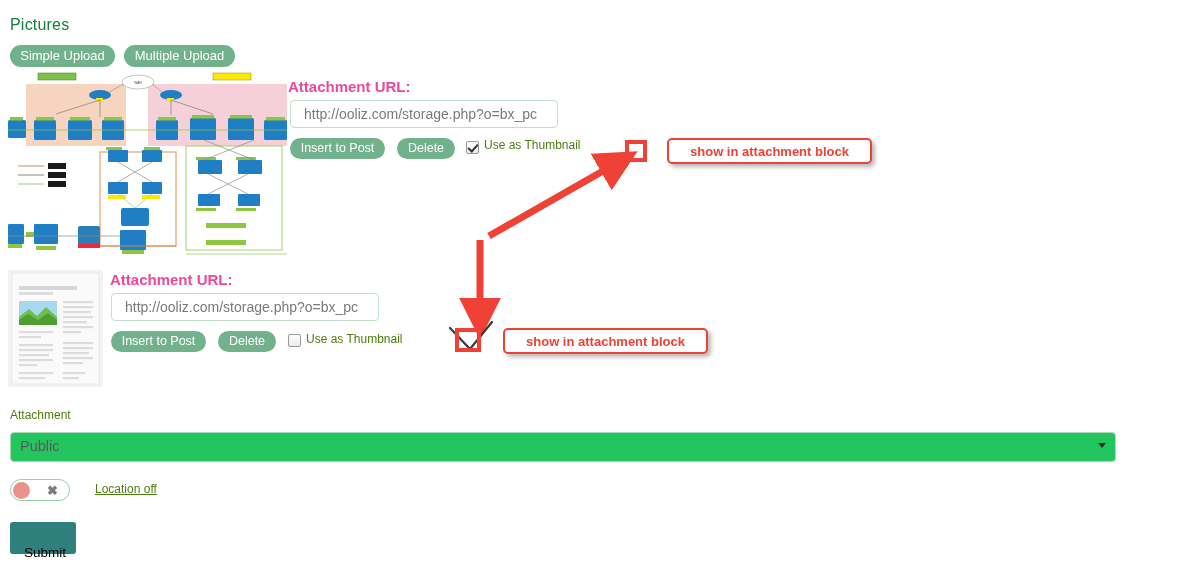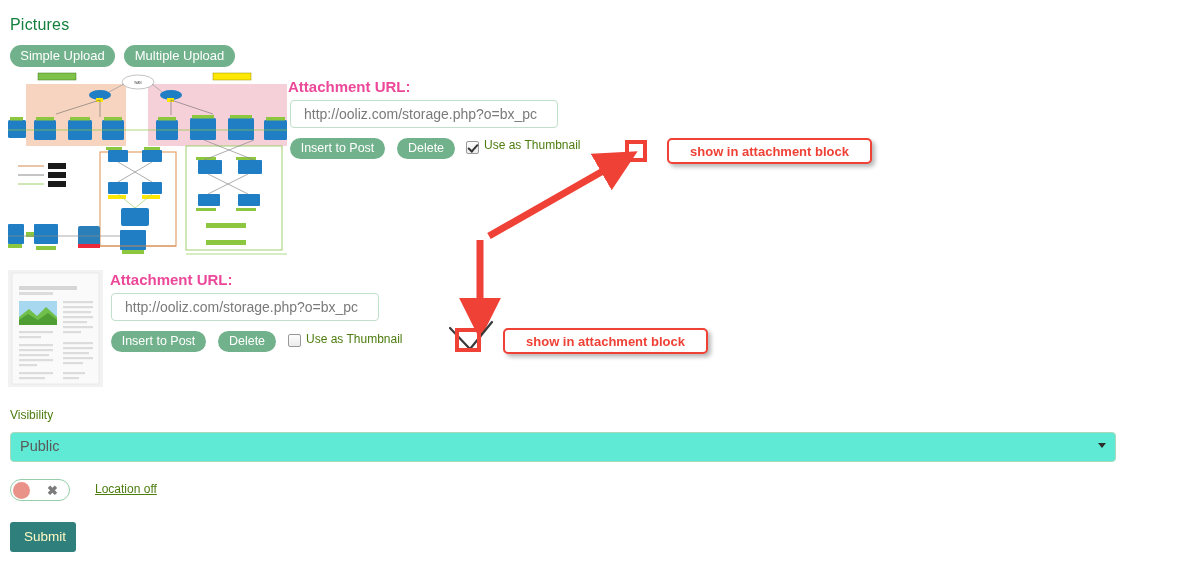--- a/index.html
+++ b/index.html
@@ -32,46 +32,46 @@
     font-size: 12.5px;
     padding: 0 9px;
     height: 21px; line-height: 21px;
     text-align: center;
     cursor: pointer; white-space: nowrap;
   }
   .btn-green.tall { height: 22px; line-height: 22px; font-size: 13px; }
   .btn-teal {
     position: absolute;
     background: #2f7f7c;
-    color: #fef9c3;
+    color: #000000;
     border: none; border-radius: 3px;
     font-size: 13.5px;
     height: 30px; line-height: 30px;
-    padding: 0 14px;
+    padding: 16px 14px;
     cursor: pointer;
   }
 
   
   .url-input {
     position: absolute;
     border: 1px solid #bfe0c9;
     border-radius: 4px;
     background: #fff;
     color: #7a7a7a;
     font-family: "Liberation Sans", sans-serif;
     font-size: 14px;
     padding: 0 13px;
     height: 28px;
     outline: none;
   }
   .select-box {
     position: absolute;
     border: 1px solid #a9d8bb;
     border-radius: 4px;
-    background: #5eead4;
+    background: #22c55e;
     height: 30px;
   }
   .select-box .sel-val {
     position: absolute; left: 9px; top: 5px;
     font-size: 14.5px; color: #5a5a5a;
   }
   .select-box .caret {
     position: absolute; right: 9px; top: 10px;
     width: 0; height: 0;
     border-left: 4px solid transparent;
@@ -321,21 +321,21 @@
     </svg>
   </div>
 
   <div class="label-bold" style="left:110px; top:271px;">Attachment URL:</div>
   <input class="url-input" style="left: 111px; top: 293px; width: 268px;" readonly="" value="http://ooliz.com/storage.php?o=bx_pc">
   <button class="btn-green" style="left:111px; top:331px; width:95px;">Insert to Post</button>
   <button class="btn-green" style="left:218px; top:331px; width:58px;">Delete</button>
   <div class="cbx" style="left:288px; top:334px;"></div>
   <div class="plain-label" style="left:306px; top:332px;">Use as Thumbnail</div>
 
-  <div class="plain-label" style="left:10px; top:408px;">Visibility</div>
+  <div class="plain-label" style="left:10px; top:408px;">Attachment</div>
   <div class="select-box" style="left:10px; top:432px; width:1106px;">
     <span class="sel-val">Public</span>
     <span class="caret"></span>
   </div>
 
   <div class="toggle" style="left:10px; top:479px;">
     <span class="knob"></span>
     <span class="xmark">✖</span>
   </div>
   <div class="plain-label" style="left:95px; top:482px;text-decoration:underline;">Location off</div>

